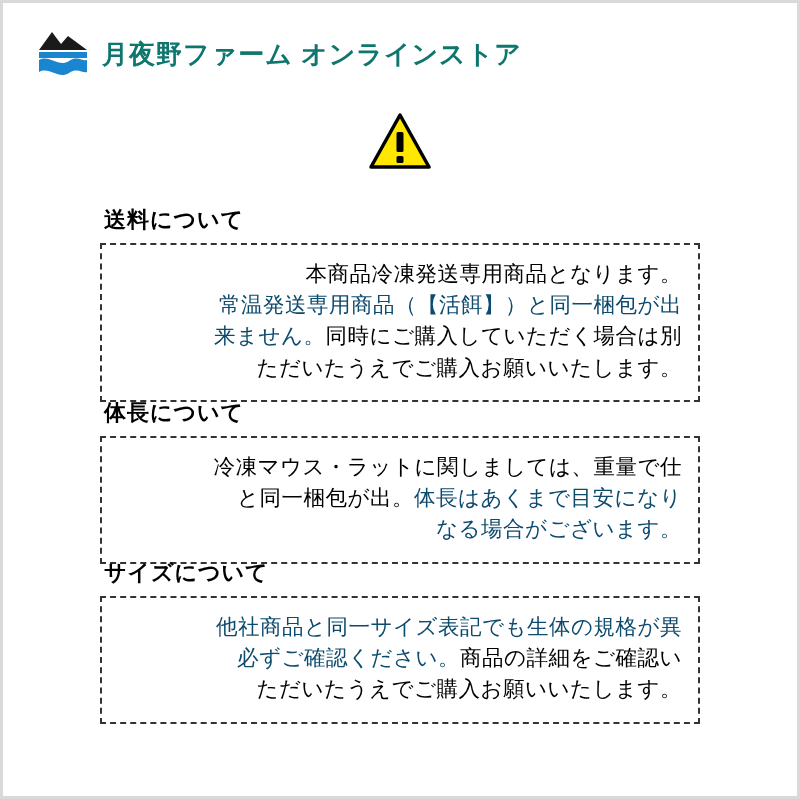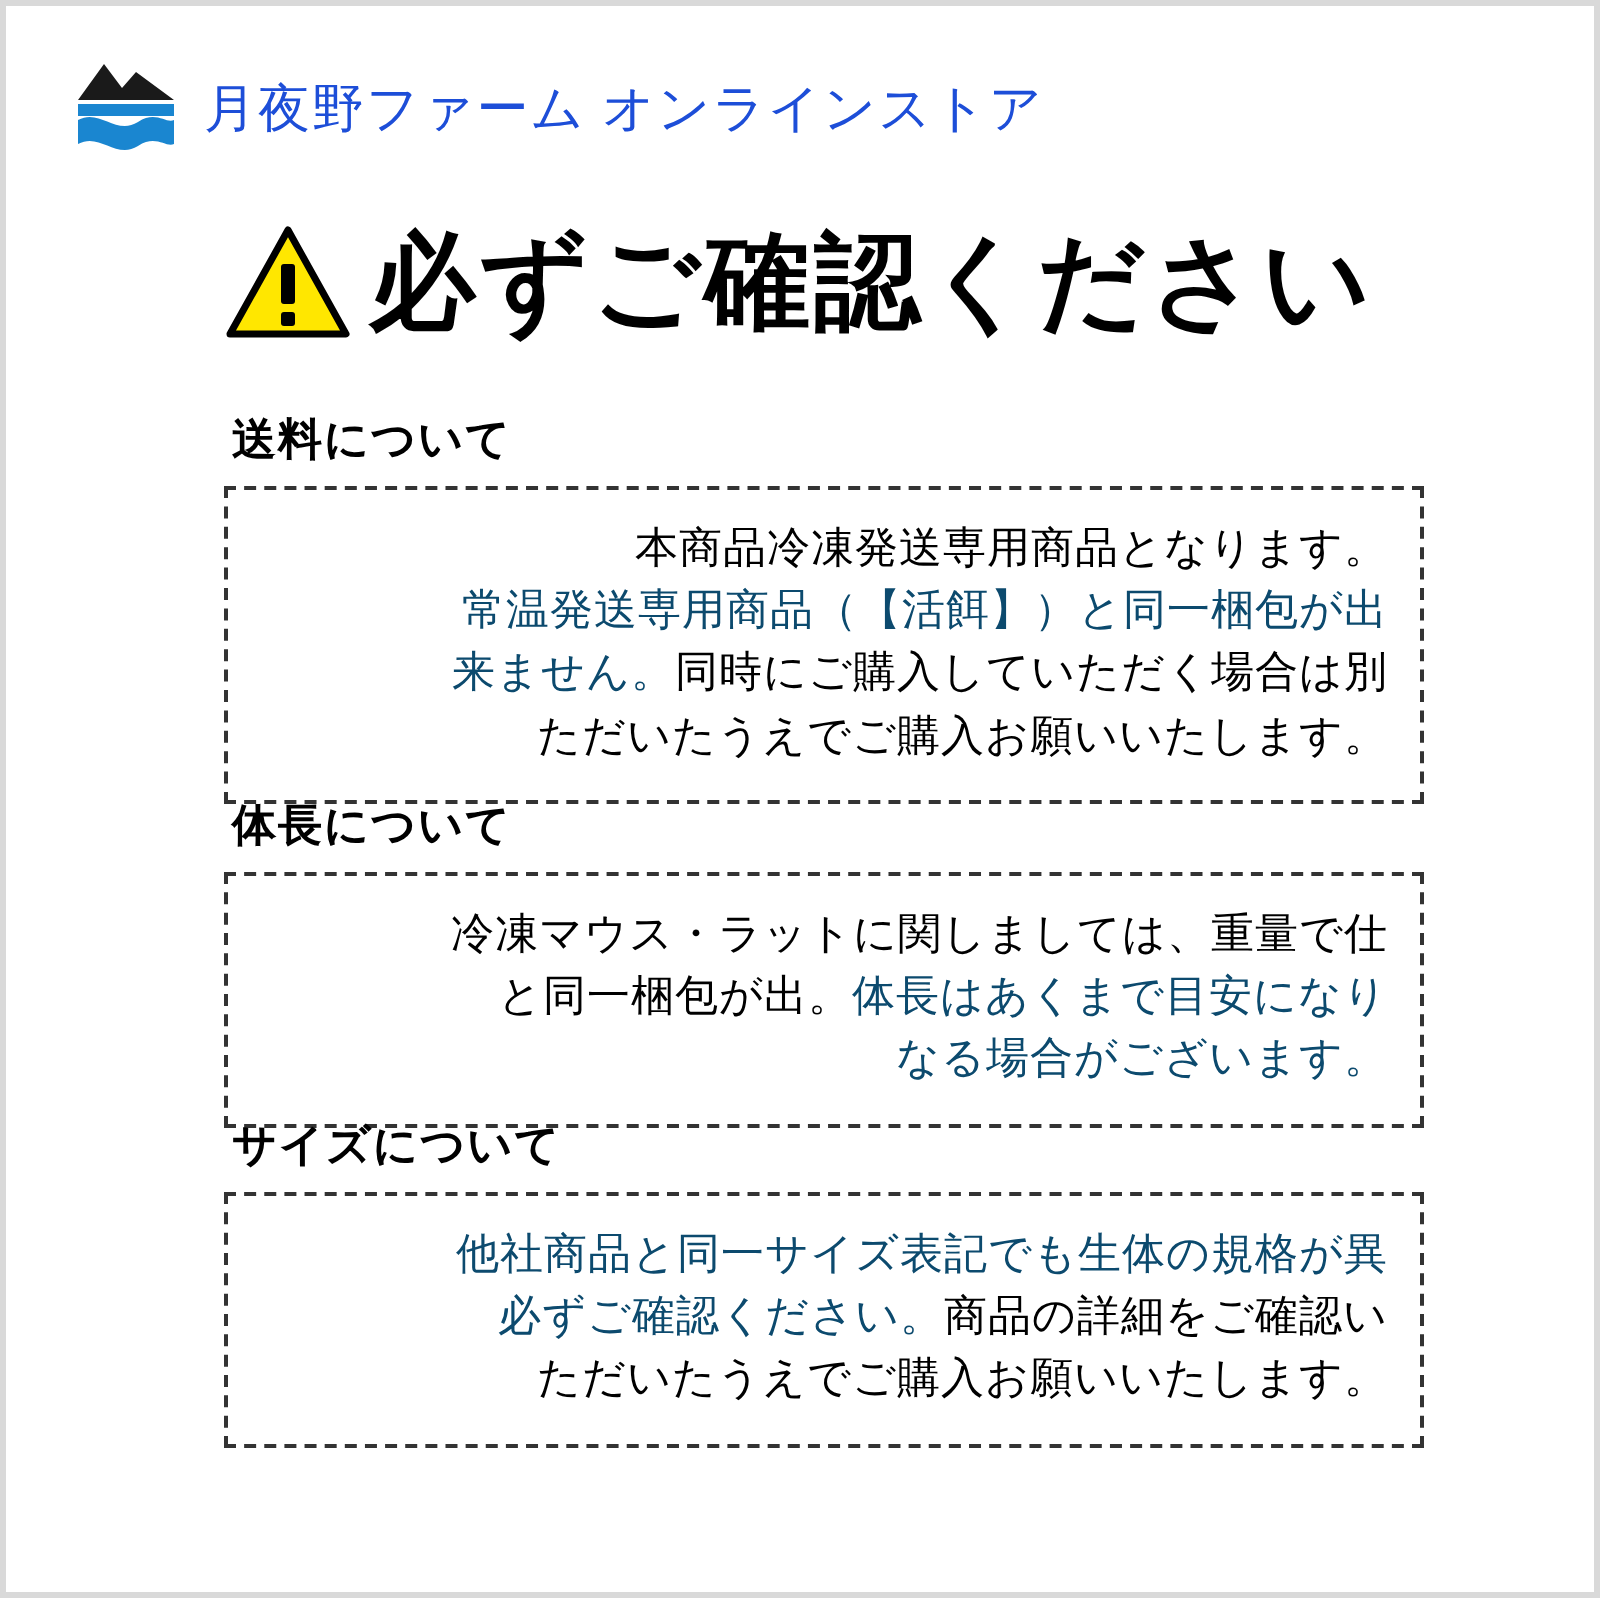--- a/index.html
+++ b/index.html
@@ -38,23 +38,23 @@
     gap: 12px;
   }
   .logo-mark {
     width: 54px;
     height: 52px;
     position: relative;
     flex: none;
   }
   .brand {
     font-size: 26px;
-    font-weight: normal;
+    font-weight: bold;
     letter-spacing: 1px;
-    color: #1d4ed8;
+    color: #0f766e;
     white-space: nowrap;
   }
 
   
   .title-row {
     position: absolute;
     left: 0;
     right: 0;
     top: 112px;
     display: flex;
@@ -73,21 +73,21 @@
     font-weight: bold;
     color: #000000;
     letter-spacing: 2px;
     line-height: 1;
     white-space: nowrap;
   }
 
   
   .section {
     position: absolute;
-    left: 112px;
+    left: 100px;
     width: 600px;
   }
   .section-heading {
     font-size: 22px;
     font-weight: bold;
     color: #000000;
     margin: 0 0 8px 4px;
     letter-spacing: 1px;
   }
   .dashed-box {
@@ -131,21 +131,20 @@
   </div>
 
   <div class="title-row">
     <span class="warn-icon">
       <svg width="62" height="58" viewBox="0 0 62 58" xmlns="http://www.w3.org/2000/svg">
         <path d="M31 3 L60 55 L2 55 Z" fill="#ffe700" stroke="#000000" stroke-width="3.5" stroke-linejoin="round"></path>
         <rect x="27.5" y="20" width="7" height="20" rx="1.5" fill="#000000"></rect>
         <rect x="27.5" y="44" width="7" height="7" rx="1.5" fill="#000000"></rect>
       </svg>
     </span>
-    <span class="title-text">必ずご確認ください</span>
   </div>
 
   <div class="section" id="sec-shipping">
     <div class="section-heading">送料について</div>
     <div class="dashed-box">
       <p class="body-line">
         <span>本商品冷凍発送専用商品となります。</span>
       </p>
       <p class="body-line">
         <span class="red">常温発送専用商品（【活餌】）と同一梱包が出</span>

